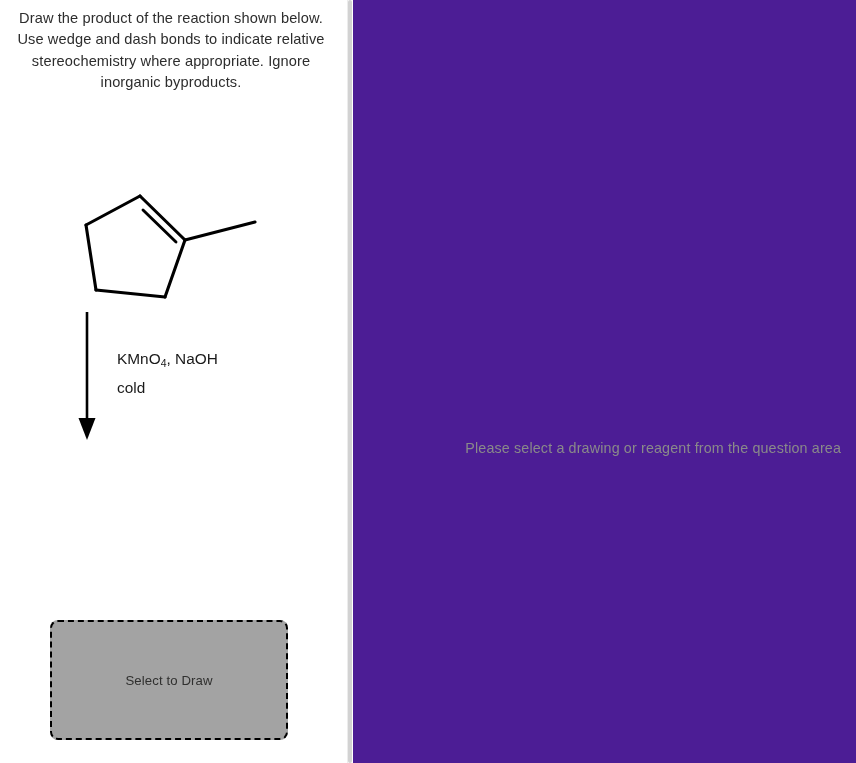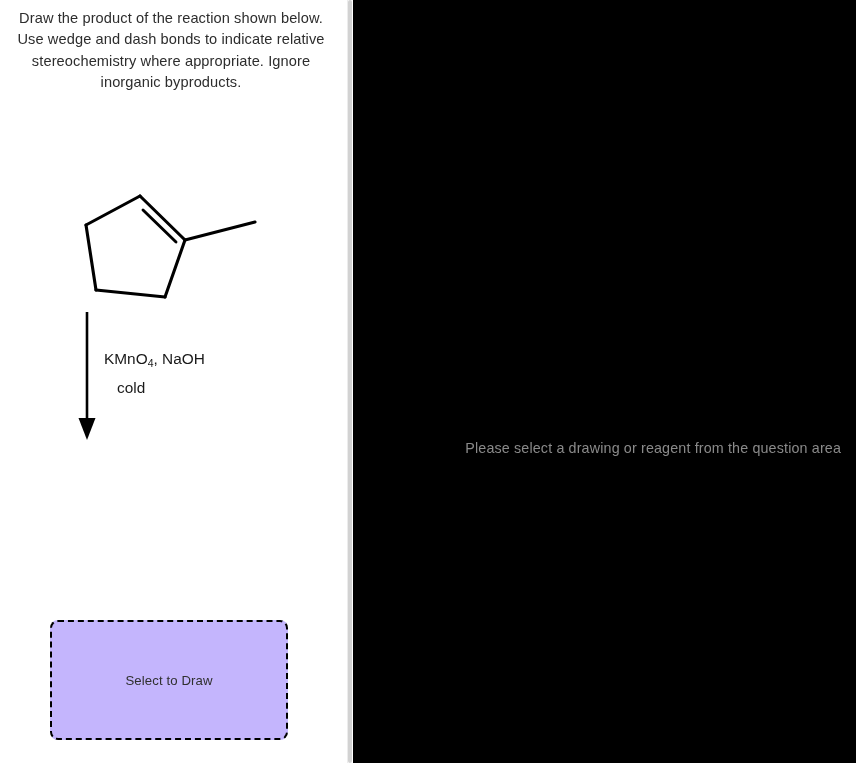--- a/index.html
+++ b/index.html
@@ -66,40 +66,40 @@
     top: 160px;
   }
 
   .reagent-line {
     position: absolute;
     color: #191919;
     font-size: 15.4px;
     line-height: 18px;
     white-space: nowrap;
   }
-  .reagent-line.top  { left: 104px; top: 200px; }
+  .reagent-line.top  { left: 117px; top: 200px; }
   .reagent-line.bottom { left: 117px; top: 229px; }
   .reagent-line sub {
     font-size: 10.5px;
     vertical-align: baseline;
     position: relative;
     top: 3px;
   }
 
   
   .draw-zone {
     position: absolute;
     left: 50px;
     top: 470px;
     width: 238px;
     height: 120px;
     box-sizing: border-box;
     border: 2px dashed #000000;
     border-radius: 8px;
-    background: #c4b5fd;
+    background: #a3a3a3;
     display: flex;
     align-items: center;
     justify-content: center;
     cursor: pointer;
   }
   .draw-zone-label {
     font-size: 13.2px;
     color: #30302f;
     letter-spacing: 0.1px;
   }
@@ -128,21 +128,21 @@
     bottom: 0;
     width: 1px;
     background: #ececec;
   }
 
   
   .editor-panel {
     position: relative;
     flex: 1 1 auto;
     height: 763px;
-    background: #000000;
+    background: #4c1d95;
     overflow: hidden;
   }
   .editor-placeholder {
     position: absolute;
     right: 15px;
     top: 440px;
     font-size: 14.3px;
     color: #8a8a8a;
     letter-spacing: 0.15px;
     white-space: nowrap;

